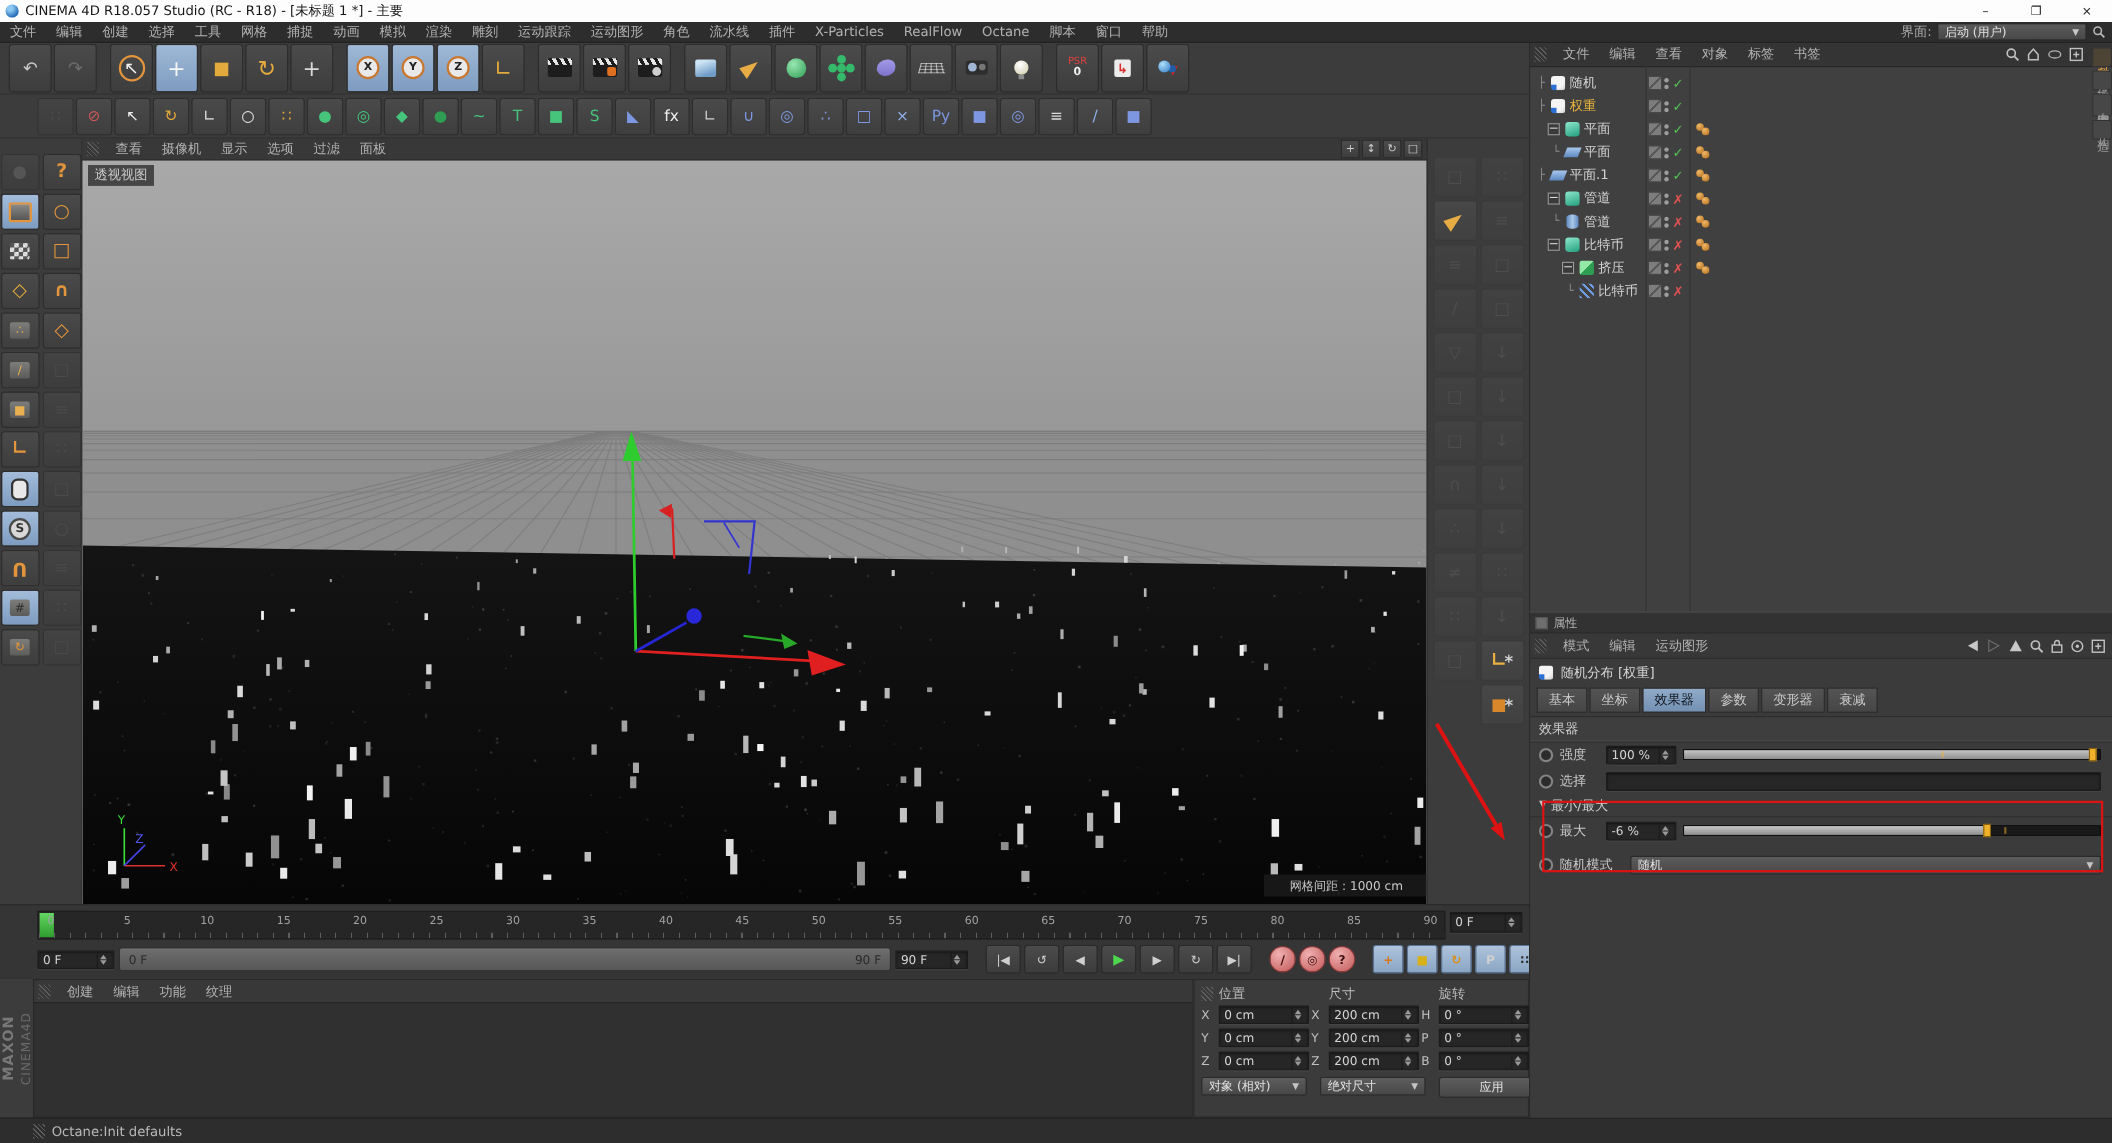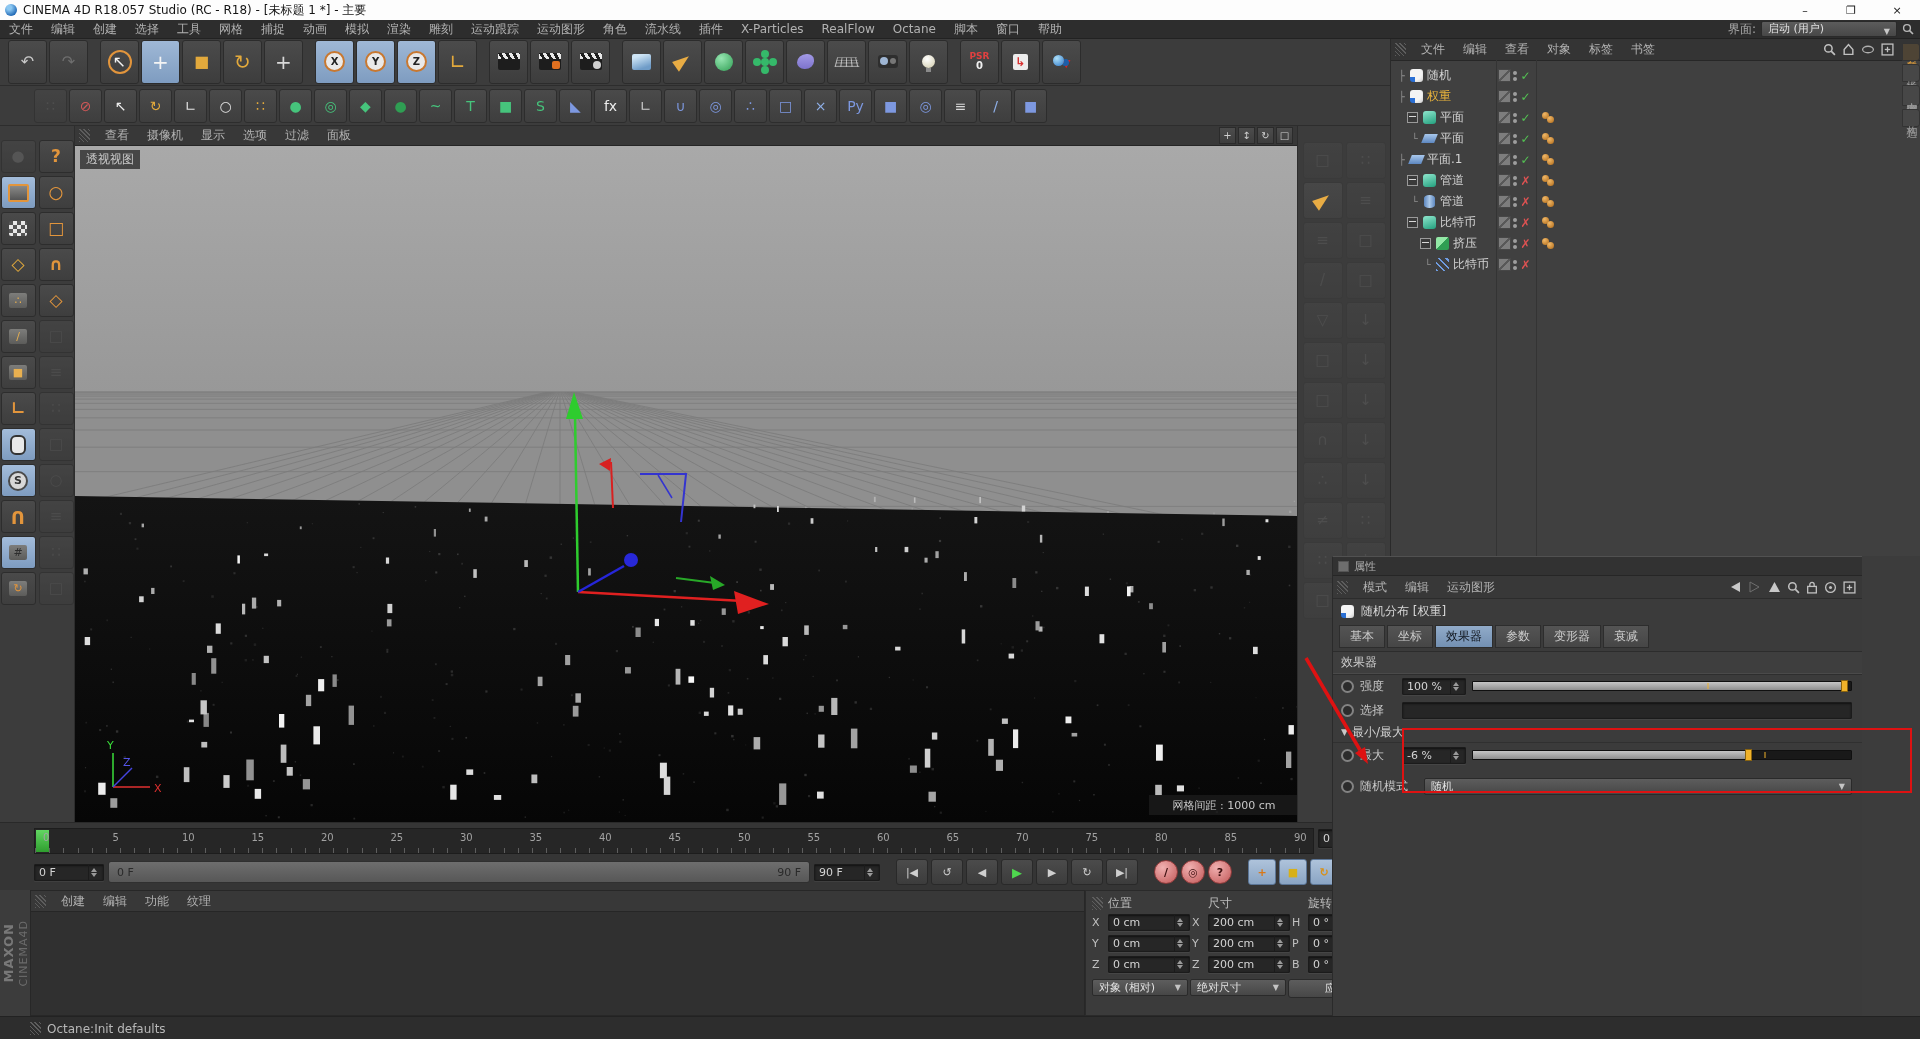--- a/index.html
+++ b/index.html
@@ -12,21 +12,21 @@
   .appicon{width:12px;height:12px;border-radius:50%;margin:0 6px 0 5px;
            background:radial-gradient(circle at 35% 30%,#8cc8f2 20%,#1d66b4 75%)}
   .wbtns{margin-left:auto;display:flex}
   .wbtn{width:46px;height:20px;display:flex;align-items:center;justify-content:center;font-size:11px;color:#222}
   
   .menubar{position:absolute;left:0;top:20px;width:1920px;height:18px;background:#2d2d2d;border-bottom:1px solid #222;
            display:flex;align-items:center;z-index:5}
   .mi{padding:0 9px;color:#b2b2b2;white-space:nowrap}
   .iface{margin-left:auto;display:flex;align-items:center;gap:5px;padding-right:6px;color:#a8a8a8}
   .ifdrop{width:122px;height:14px;background:linear-gradient(#5c5c5c,#474747);border:1px solid #2a2a2a;border-radius:2px;
-          display:flex;align-items:flex-end;padding:0 6px;font-size:11px;color:#e0e0e0}
+          display:flex;align-items:center;padding:0 6px;font-size:11px;color:#e0e0e0}
   .ifdrop .dar{margin-left:auto;font-size:8px;color:#c8c8c8}
   .mglass{width:12px;height:12px}
   
   .toolbar1{position:absolute;left:0;top:38px;width:1390px;height:48px;background:#3c3c3c;border-bottom:1px solid #2d2d2d;
             display:flex;align-items:center;padding-left:8px;gap:2px;box-sizing:border-box}
   .toolbar2{position:absolute;left:0;top:86px;width:1390px;height:40px;background:#3c3c3c;border-bottom:1px solid #2d2d2d;
             display:flex;align-items:center;padding-left:34px;gap:2px;box-sizing:border-box}
   .tbtn{width:37px;height:42px;background:linear-gradient(#4b4b4b,#3d3d3d);border:1px solid #2c2c2c;border-radius:3px;
         display:flex;flex-direction:column;align-items:center;justify-content:center;position:relative;flex:0 0 auto}
   .tbtn .g{font-size:16px;line-height:1}
@@ -52,21 +52,21 @@
       box-shadow:0 -8px 0 #35b96a,0 8px 0 #35b96a,-8px 0 0 #35b96a,8px 0 0 #35b96a}
   .ic-blob .g{width:17px;height:15px;background:linear-gradient(#a39ae6,#7d73cc);border-radius:60% 40% 55% 45%}
   .ic-floor .g{width:22px;height:13px;background:linear-gradient(#a9cce8,#5d87b8);transform:perspective(40px) rotateX(45deg);
       background-image:repeating-linear-gradient(90deg,rgba(255,255,255,.6) 0 1px,transparent 1px 5px),
                        repeating-linear-gradient(0deg,rgba(255,255,255,.6) 0 1px,transparent 1px 4px)}
   .ic-cam .g{width:20px;height:13px;background:#2e2e2e;border-radius:3px;position:relative}
   .ic-cam .g::before{content:"";position:absolute;left:2px;top:2px;width:8px;height:8px;border-radius:50%;background:#9fb6d4}
   .ic-cam .g::after{content:"";position:absolute;right:2px;top:3px;width:6px;height:6px;border-radius:50%;background:#777}
   .ic-bulb .g{width:13px;height:13px;border-radius:50%;background:radial-gradient(circle at 40% 30%,#ffffff,#cfc9a8);position:relative}
   .ic-bulb .g::after{content:"";position:absolute;left:4px;bottom:-4px;width:5px;height:4px;background:#8a8a8a}
-  .ic-psr .g{font-size:9px;font-weight:bold}
+  .ic-psr .g{font-size:9px;font-weight:normal}
   .ic-page .g{width:15px;height:16px;background:#ececec;color:#d83030;font-size:12px;font-weight:bold;
               display:flex;align-items:center;justify-content:center;border-radius:2px}
   .ic-spheres .g{position:relative;width:18px;height:14px;font-size:11px;display:flex;align-items:flex-end;justify-content:flex-end}
   .ic-spheres .g::before{content:"";position:absolute;left:0;top:0;width:11px;height:11px;border-radius:50%;
       background:radial-gradient(circle at 35% 30%,#aee0f8,#2d78c8);box-shadow:7px 2px 0 -2px #1d5ea8}
   .t2btn{width:31px;height:32px;background:linear-gradient(#4a4a4a,#3e3e3e);border:1px solid #2d2d2d;border-radius:3px;
          display:flex;align-items:center;justify-content:center;flex:0 0 auto}
   .t2btn .g{font-size:14px;line-height:1}
   .t2btn.dim,.pbtn.dim,.sbtn.dim{opacity:.55}
   
@@ -138,21 +138,21 @@
   .logo span{writing-mode:vertical-rl;transform:rotate(180deg);color:#787878;letter-spacing:1px}
   .logo .l1{font-weight:bold;font-size:13px}
   .logo .l2{font-size:11px;color:#6b6b6b}
   .matpanel{position:absolute;left:30px;top:890px;width:1055px;height:126px;background:#303030;border:1px solid #272727;box-sizing:border-box}
   .matmenu{height:20px;background:#383838;border-bottom:1px solid #262626;display:flex;align-items:center}
   .coords{position:absolute;left:1085px;top:890px;width:305px;height:126px;background:#3b3b3b;border:1px solid #2a2a2a;
           box-sizing:border-box;padding:3px 6px}
   .chead{display:grid;grid-template-columns:14px 82px 14px 82px 14px 82px;gap:2px;align-items:center;height:18px;color:#bdbdbd}
   .crow{display:grid;grid-template-columns:14px 82px 14px 82px 14px 82px;gap:2px;align-items:center;height:21px}
   .clbl{color:#c0c0c0;text-align:left;font-size:11px}
-  .cbot{display:grid;grid-template-columns:96px 96px 96px;gap:2px;margin-top:4px}
+  .cbot{display:grid;grid-template-columns:96px 96px 96px;gap:12px;margin-top:4px}
   .drop{height:17px;background:linear-gradient(#5d5d5d,#474747);border:1px solid #2a2a2a;border-radius:2px;
         display:flex;align-items:center;padding:0 6px;font-size:11px;color:#e2e2e2;box-sizing:border-box}
   .drop .dar{margin-left:auto;font-size:8px;color:#c4c4c4}
   .pushbtn{height:17px;background:linear-gradient(#5d5d5d,#474747);border:1px solid #2a2a2a;border-radius:3px;
            display:flex;align-items:center;justify-content:center;font-size:11px;color:#e2e2e2}
   .statusbar{position:absolute;left:0;top:1016px;width:1920px;height:23px;background:#2d2d2d;border-top:1px solid #222;
              display:flex;align-items:center;color:#b8b8b8}
   .grip{width:11px;height:13px;margin:0 6px 0 4px;flex:0 0 auto;
         background:repeating-linear-gradient(45deg,#5d5d5d 0 1px,transparent 1px 3px)}
   
@@ -185,21 +185,21 @@
   .oi-cloner{width:13px;height:13px;border-radius:3px;background:linear-gradient(160deg,#8fe6cd,#23a07e)}
   .oi-plane{width:13px;height:9px;transform:skewX(-22deg);background:linear-gradient(#a9c8ec,#5d87c0)}
   .oi-tube{width:11px;height:13px;border-radius:5px/3px;background:linear-gradient(90deg,#5d87c0,#abc8e8 50%,#5d87c0)}
   .oi-extrude{width:13px;height:13px;border-radius:2px;background:linear-gradient(135deg,#93e8a6 50%,#2f9e53 50%)}
   .oi-splineobj{width:13px;height:13px;background:repeating-linear-gradient(45deg,#6f9ce0 0 2px,transparent 2px 5px)}
   .vtabs{position:absolute;right:0;top:5px;width:18px;display:flex;flex-direction:column;gap:3px}
   .vtab{writing-mode:vertical-rl;font-size:11px;color:#9a9a9a;background:#474747;border:1px solid #333;
         padding:7px 1px;border-radius:0 3px 3px 0;letter-spacing:1px}
   .vtab.active{color:#dc9c3c;background:#4e4435}
   
-  .attr{position:absolute;left:1332px;top:556px;width:530px;height:460px;background:#3b3b3b;border-left:1px solid #2a2a2a;
+  .attr{position:absolute;left:1390px;top:556px;width:530px;height:460px;background:#3b3b3b;border-left:1px solid #2a2a2a;
         border-top:1px solid #515151;box-sizing:border-box}
   .attrtitle{height:18px;background:#323232;border-bottom:1px solid #262626;display:flex;align-items:center;gap:5px;
              padding-left:5px;font-size:11px;color:#b2b2b2}
   .sq10{width:9px;height:9px;background:#6e6e6e;border:1px solid #555}
   .attrmenu{height:22px;background:#383838;border-bottom:1px solid #2c2c2c;display:flex;align-items:center}
   .aicons{margin-left:auto;display:flex;gap:6px;align-items:center;padding-right:6px}
   .objrow{height:24px;display:flex;align-items:center;gap:7px;padding-left:8px;color:#d6d6d6}
   .atabs{display:flex;gap:2px;padding:2px 0 3px 6px;border-bottom:1px solid #2c2c2c}
   .atab{padding:2px 10px;background:linear-gradient(#545454,#464646);border:1px solid #2d2d2d;border-radius:0;color:#cacaca}
   .atab.active{background:linear-gradient(#91abc9,#7390b2);color:#0f151d}

